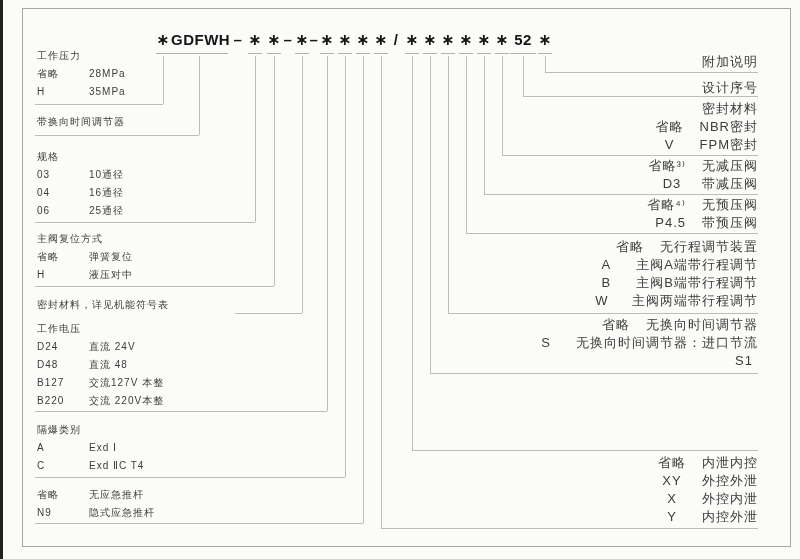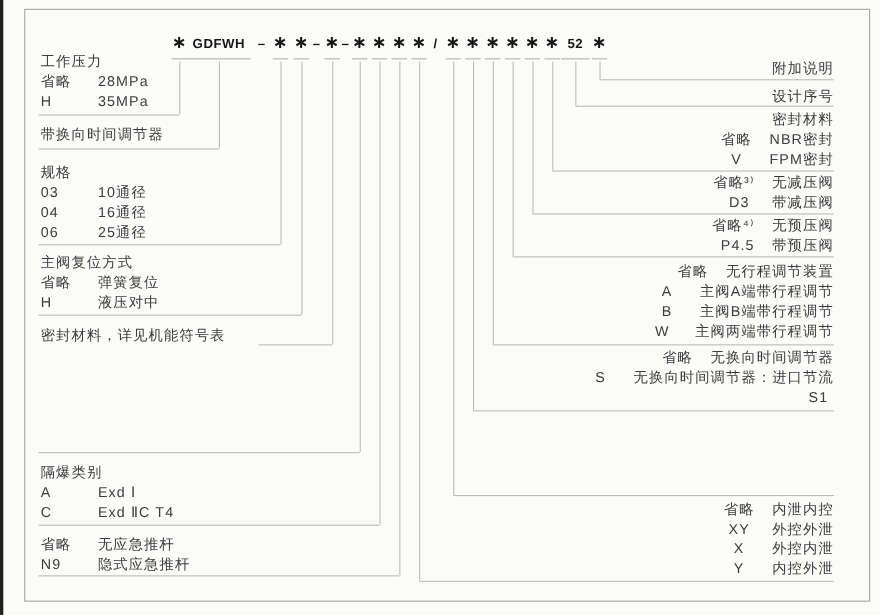--- a/index.html
+++ b/index.html
@@ -1,28 +1,28 @@
 <!DOCTYPE html>
 <html><head>
 <meta charset="utf-8">
 <style>
   html,body{margin:0;padding:0;}
   body{width:800px;height:559px;background:#e9e9e7;font-family:"Liberation Sans","DejaVu Sans",sans-serif;}
   .sheet{position:relative;width:800px;height:559px;background:#fbfbf9;overflow:hidden;color:#3c3c3c;}
   .edge-strip{position:absolute;left:0;top:0;width:3px;height:559px;background:#20201e;}
   .border-box{position:absolute;left:22px;top:8px;width:767px;height:537px;border:1px solid #a6a6a2;}
   
-  .seg{position:absolute;top:28px;height:24px;line-height:24px;font-size:12px;font-weight:bold;color:#161616;text-align:center;letter-spacing:.5px;}
+  .seg{position:absolute;top:28px;height:24px;line-height:24px;font-size:15px;font-weight:bold;color:#161616;text-align:center;letter-spacing:.5px;}
   .seg.star{font-size:16px;}
   .tick{position:absolute;top:53px;height:1px;background:#b2b2ae;}
   
   .vline{position:absolute;width:1px;background:#bcbcb8;}
   .hline{position:absolute;height:1px;background:#bcbcb8;}
   
-  .lblock{position:absolute;left:37px;font-size:13px;line-height:18px;letter-spacing:1px;}
+  .lblock{position:absolute;left:37px;font-size:10px;line-height:18px;letter-spacing:1px;}
   .rblock{position:absolute;right:42px;font-size:13px;line-height:18px;letter-spacing:1px;}
   .btitle{white-space:nowrap;}
   .rtitle{text-align:right;white-space:nowrap;}
   .lrow{display:flex;gap:12px;white-space:nowrap;}
   .lrow .code{min-width:40px;}
   .rrow{display:flex;justify-content:flex-end;gap:16px;white-space:nowrap;}
   .rrow .code{text-align:center;min-width:28px;}
 </style>
 </head>
 <body>
@@ -149,20 +149,39 @@
     <div class="lrow">
         <span class="code">H</span>
         <span class="desc">液压对中</span>
       </div>
   </div>
 
   <div class="lblock" style="top:296px">
     <div class="btitle">密封材料，详见机能符号表</div>
   </div>
 
+  <div class="lblock" style="top:320px">
+    <div class="btitle">工作电压</div>
+    <div class="lrow">
+        <span class="code">D24</span>
+        <span class="desc">直流 24V</span>
+      </div>
+    <div class="lrow">
+        <span class="code">D48</span>
+        <span class="desc">直流 48</span>
+      </div>
+    <div class="lrow">
+        <span class="code">B127</span>
+        <span class="desc">交流127V 本整</span>
+      </div>
+    <div class="lrow">
+        <span class="code">B220</span>
+        <span class="desc">交流 220V本整</span>
+      </div>
+  </div>
 
   <div class="lblock" style="top:421px">
     <div class="btitle">隔爆类别</div>
     <div class="lrow">
         <span class="code">A</span>
         <span class="desc">Exd Ⅰ</span>
       </div>
     <div class="lrow">
         <span class="code">C</span>
         <span class="desc">Exd ⅡC T4</span>

